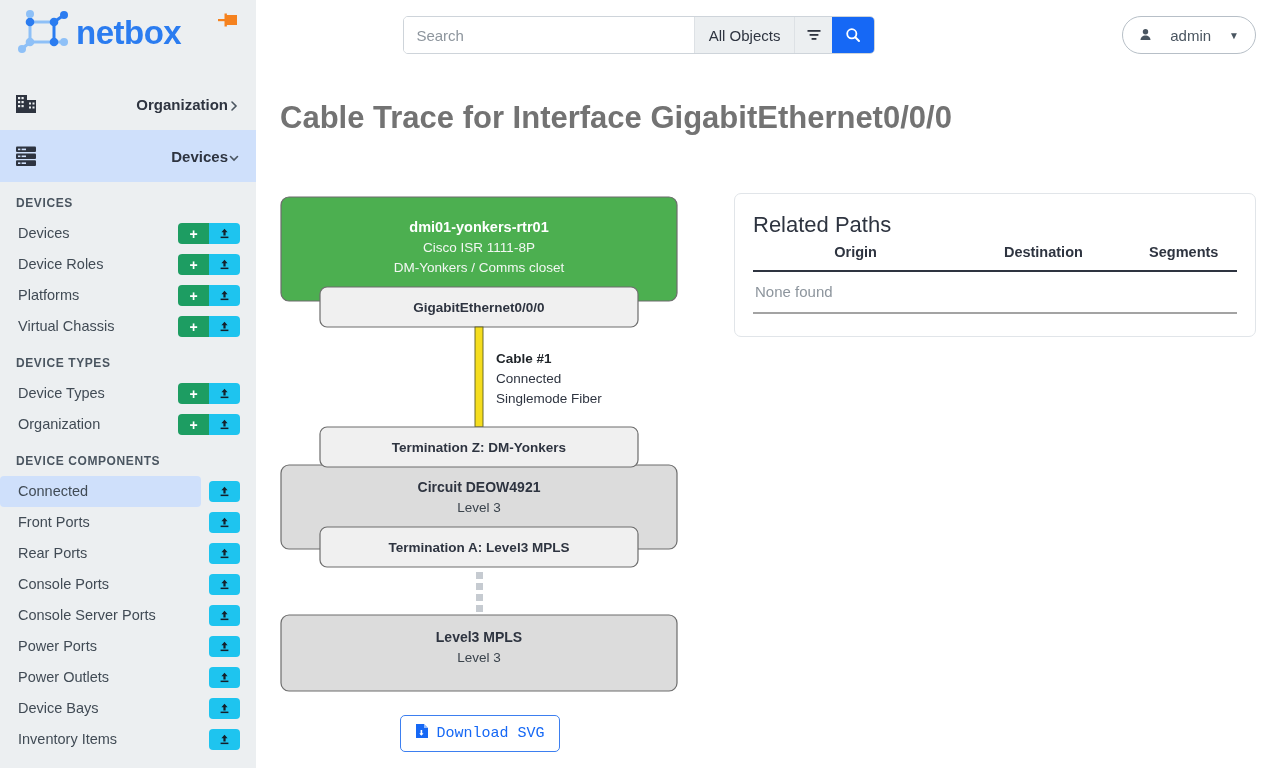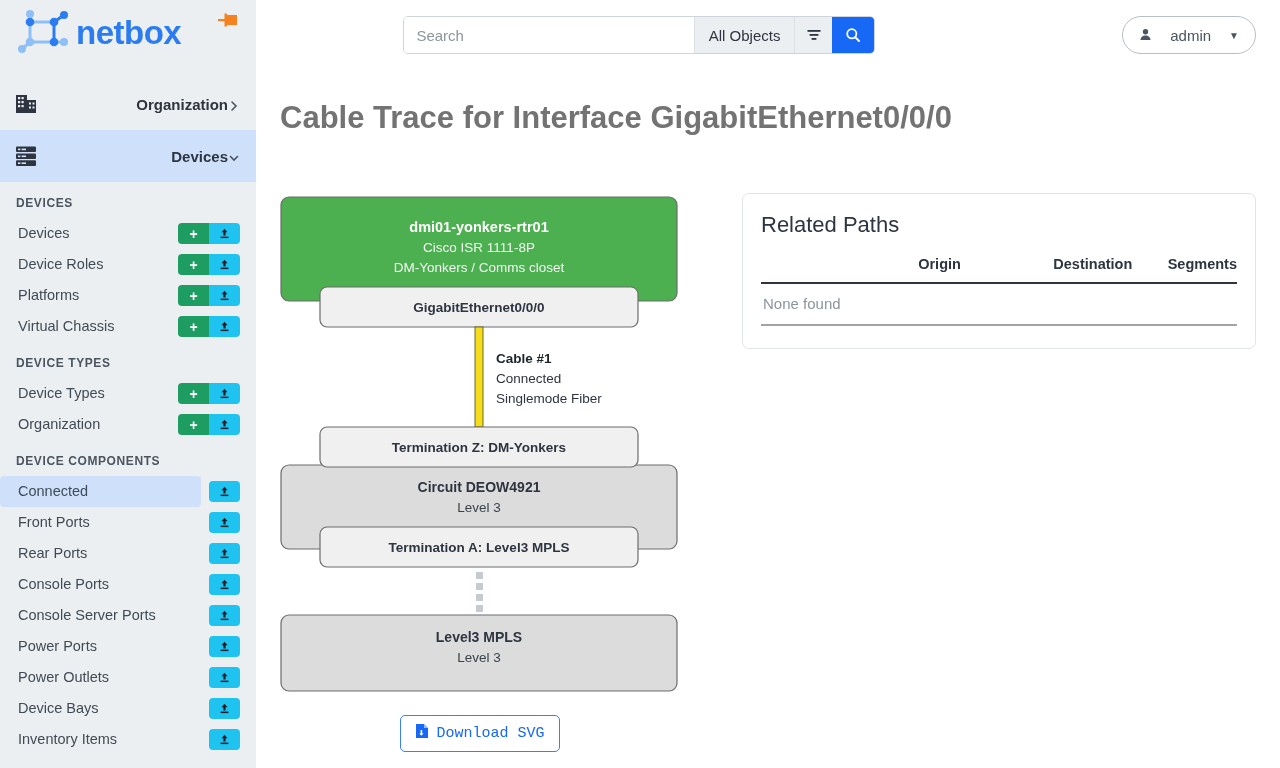--- a/index.html
+++ b/index.html
@@ -116,21 +116,21 @@
     font-size: 15px; color: #4a5560; cursor: pointer; background: #fff;
     margin-left: auto;
   }
   .user-btn .caret { font-size: 10px; }
 
   .page-title {
     font-size: 31px; font-weight: bold; color: #737373;
     padding: 8px 0 0 24px; line-height: 1.2;
   }
 
-  .content { display: flex; padding: 36px 24px 0 24px; gap: 16px; }
+  .content { display: flex; padding: 36px 24px 0 24px; gap: 8px; }
   .trace-col { width: 424px; flex: 0 0 424px; }
   .paths-col { flex: 1; padding-left: 22px; }
 
   
   .trace-svg { display: block; }
 
   .dl-wrap { text-align: center; margin-top: 22px; width: 400px; }
   .dl-btn {
     display: inline-flex; align-items: center; gap: 7px;
     border: 1px solid #3d7ff0; border-radius: 5px;
@@ -138,24 +138,24 @@
     font-size: 15px; padding: 7px 14px; cursor: pointer;
     font-family: Liberation Mono, monospace;
   }
   .dl-btn svg { width: 14px; height: 16px; }
 
   
   .card {
     border: 1px solid #e1e5e9; border-radius: 7px;
     background: #fff; padding: 18px 18px 22px 18px;
   }
-  .card-title { font-size: 22px; color: #2e3440; margin-bottom: 18px; }
+  .card-title { font-size: 22px; color: #2e3440; margin-bottom: 6px; }
   table.paths { width: 100%; border-collapse: collapse; }
   table.paths th {
-    text-align: right; font-size: 14.5px; color: #2e3440;
+    text-align: center; font-size: 14.5px; color: #2e3440;
     font-weight: bold; padding: 0 0 10px 0;
     border-bottom: 2px solid #2e3440;
   }
   table.paths th.c-origin { width: 42%; padding-left: 2px; }
   table.paths th.c-dest { width: 36%; }
   table.paths td {
     font-size: 15px; color: #8d959d;
     padding: 11px 0 12px 2px; border-bottom: 2px solid #a3a3a3;
   }
 </style>

